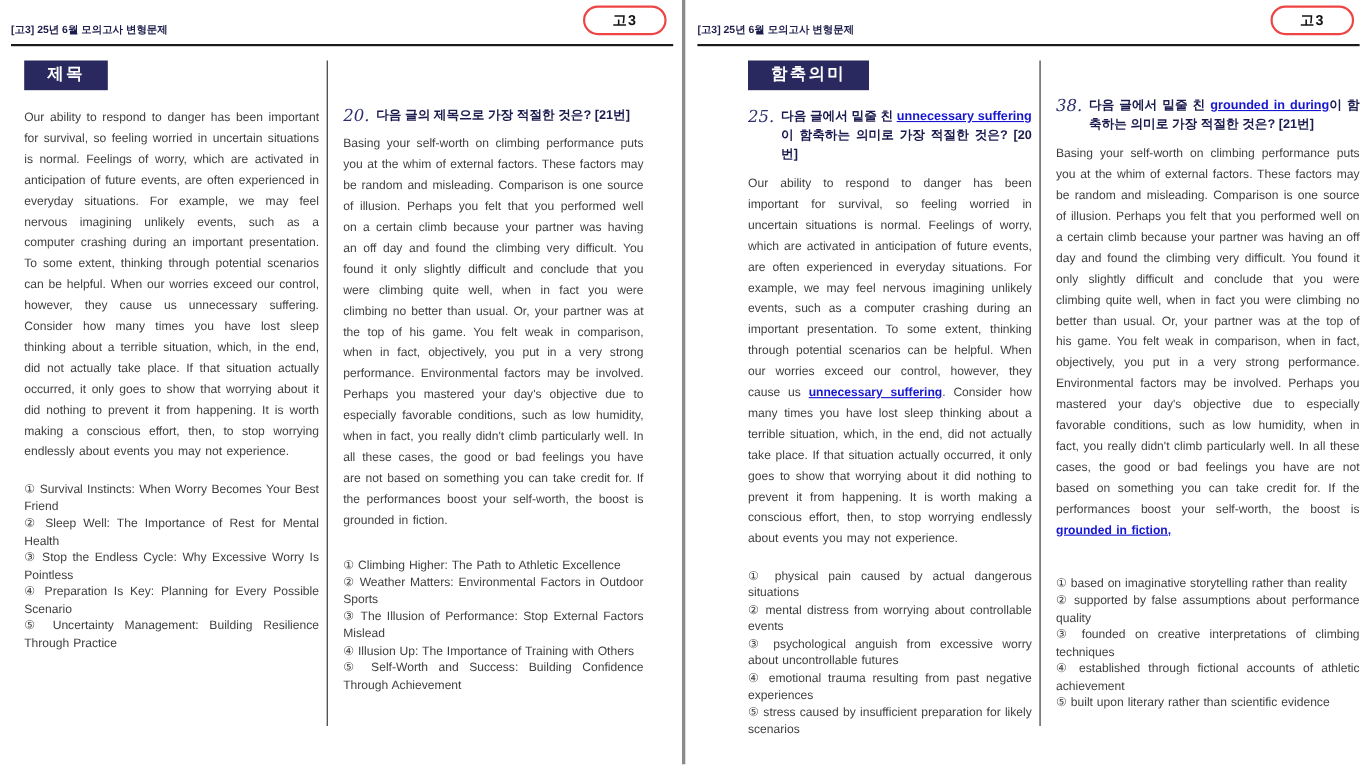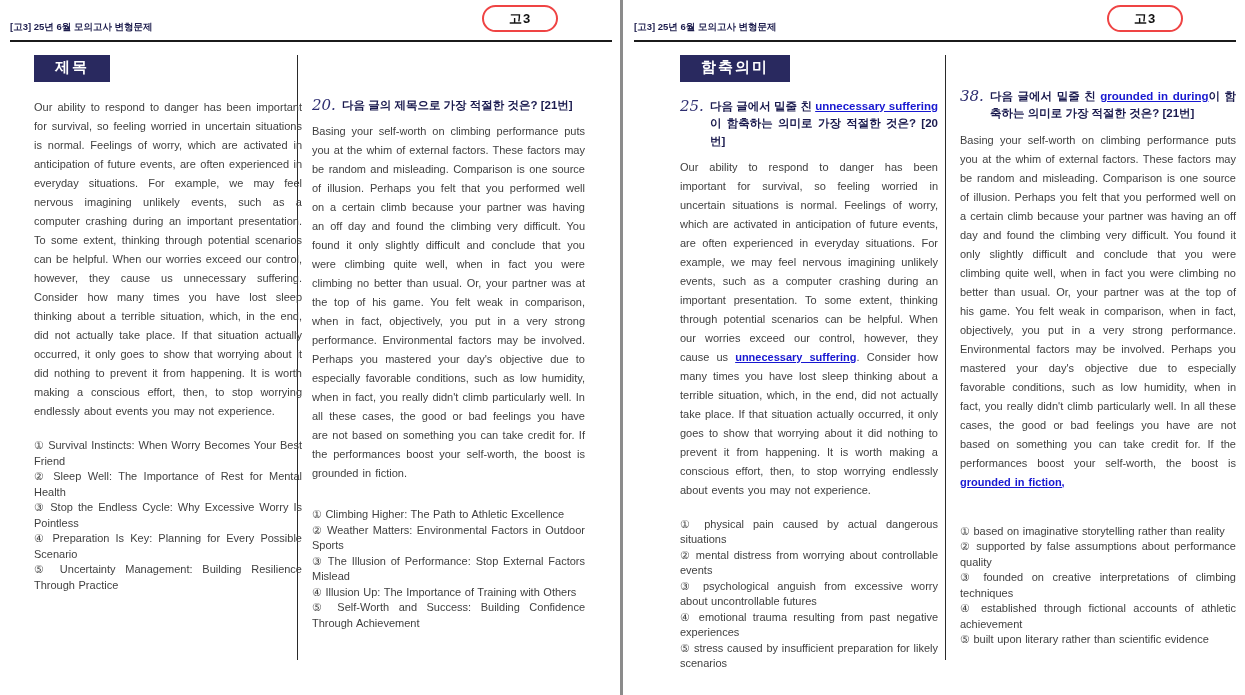--- a/index.html
+++ b/index.html
@@ -1,38 +1,38 @@
 <!DOCTYPE html>
 <html><head>
 <meta charset="utf-8">
 <style>
   html,body { margin:0; padding:0; }
   body {
     width:1245px; height:695px; background:#ffffff; position:relative;
     overflow:hidden; font-family:"Liberation Sans", sans-serif;
   }
-  .page { position:absolute; top:0; height:628px; background:#fff; }
+  .page { position:absolute; top:0; height:628px; background:#fff;padding-left:48px; }
   #page1 { left:0; width:620px; }
   #page2 { left:624px; width:621px; }
   .page-divider { position:absolute; left:620px; top:0; width:3px; height:695px; background:#8b8b8b; }
 
   .hdr-title { position:absolute; left:10px; top:21px; font-size:9.5px; font-weight:bold; color:#1d1d4d; }
   .hdr-rule  { position:absolute; left:10px; top:40px; width:602px; height:2px; background:#1b1b1b; }
   .badge {
     position:absolute; top:5px; right:62px; width:72px; height:23px;
     border:2px solid #ef4444; border-radius:14px; background:#fff;
     display:flex; align-items:center; justify-content:center;
     font-size:13px; font-weight:bold; color:#111; letter-spacing:1px;
   }
 
   .col { position:absolute; top:55px; }
   .col-divider { position:absolute; top:55px; width:1px; height:605px; background:#2a2a2a; }
   #page1 .col-divider { left:297px; }
   #page2 .col-divider { left:321px; }
-  #p1c1 { left:22px;  width:268px;margin-left:12px; }
+  #p1c1 { left:22px;  width:268px; }
   #p1c2 { left:312px; width:273px; }
   #p2c1 { left:56px;  width:258px; }
   #p2c2 { left:336px; width:276px; }
 
   .section-box {
     display:inline-block; background:#29295f; color:#ffffff;
     font-size:15px; font-weight:bold; padding:3px 21px 5px; letter-spacing:2px;
   }
 
   .question { margin-top:16px; }

